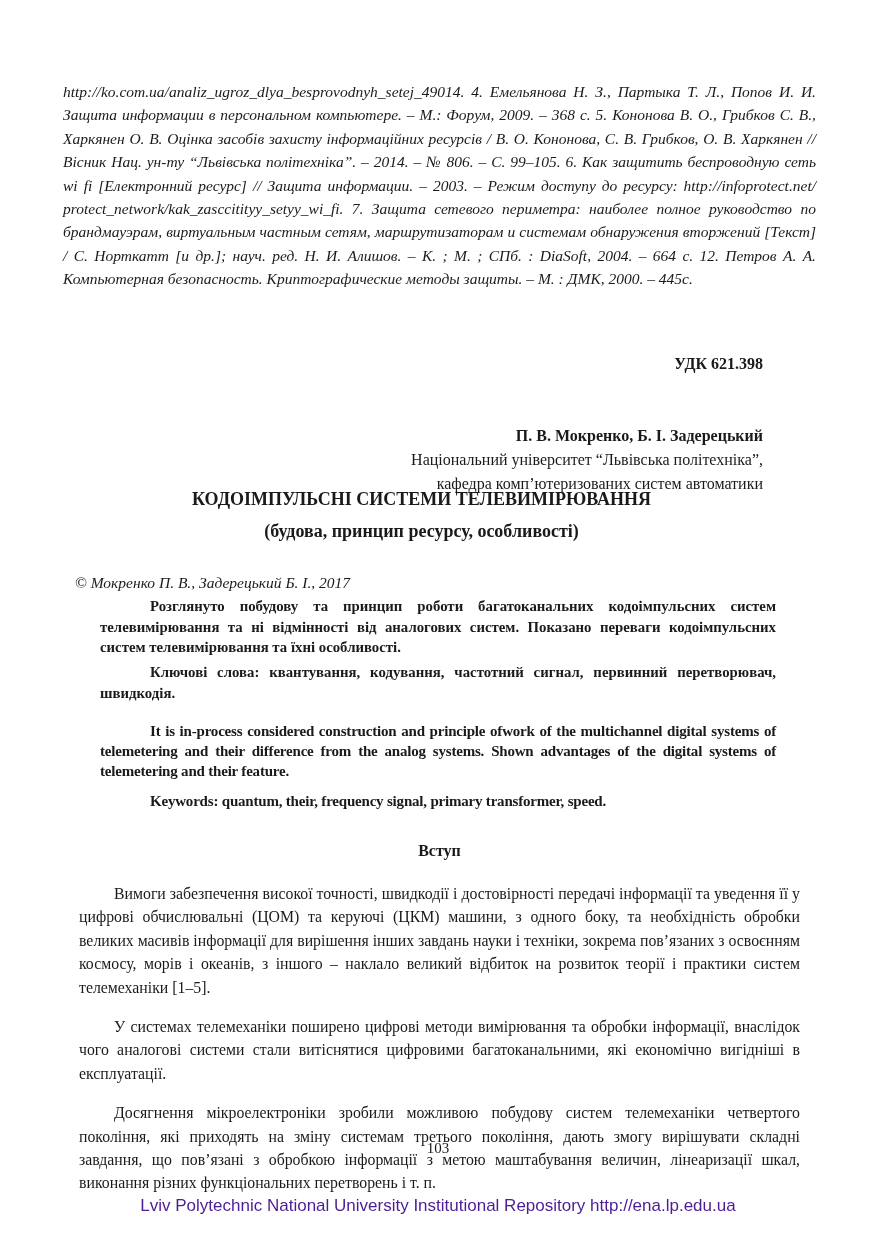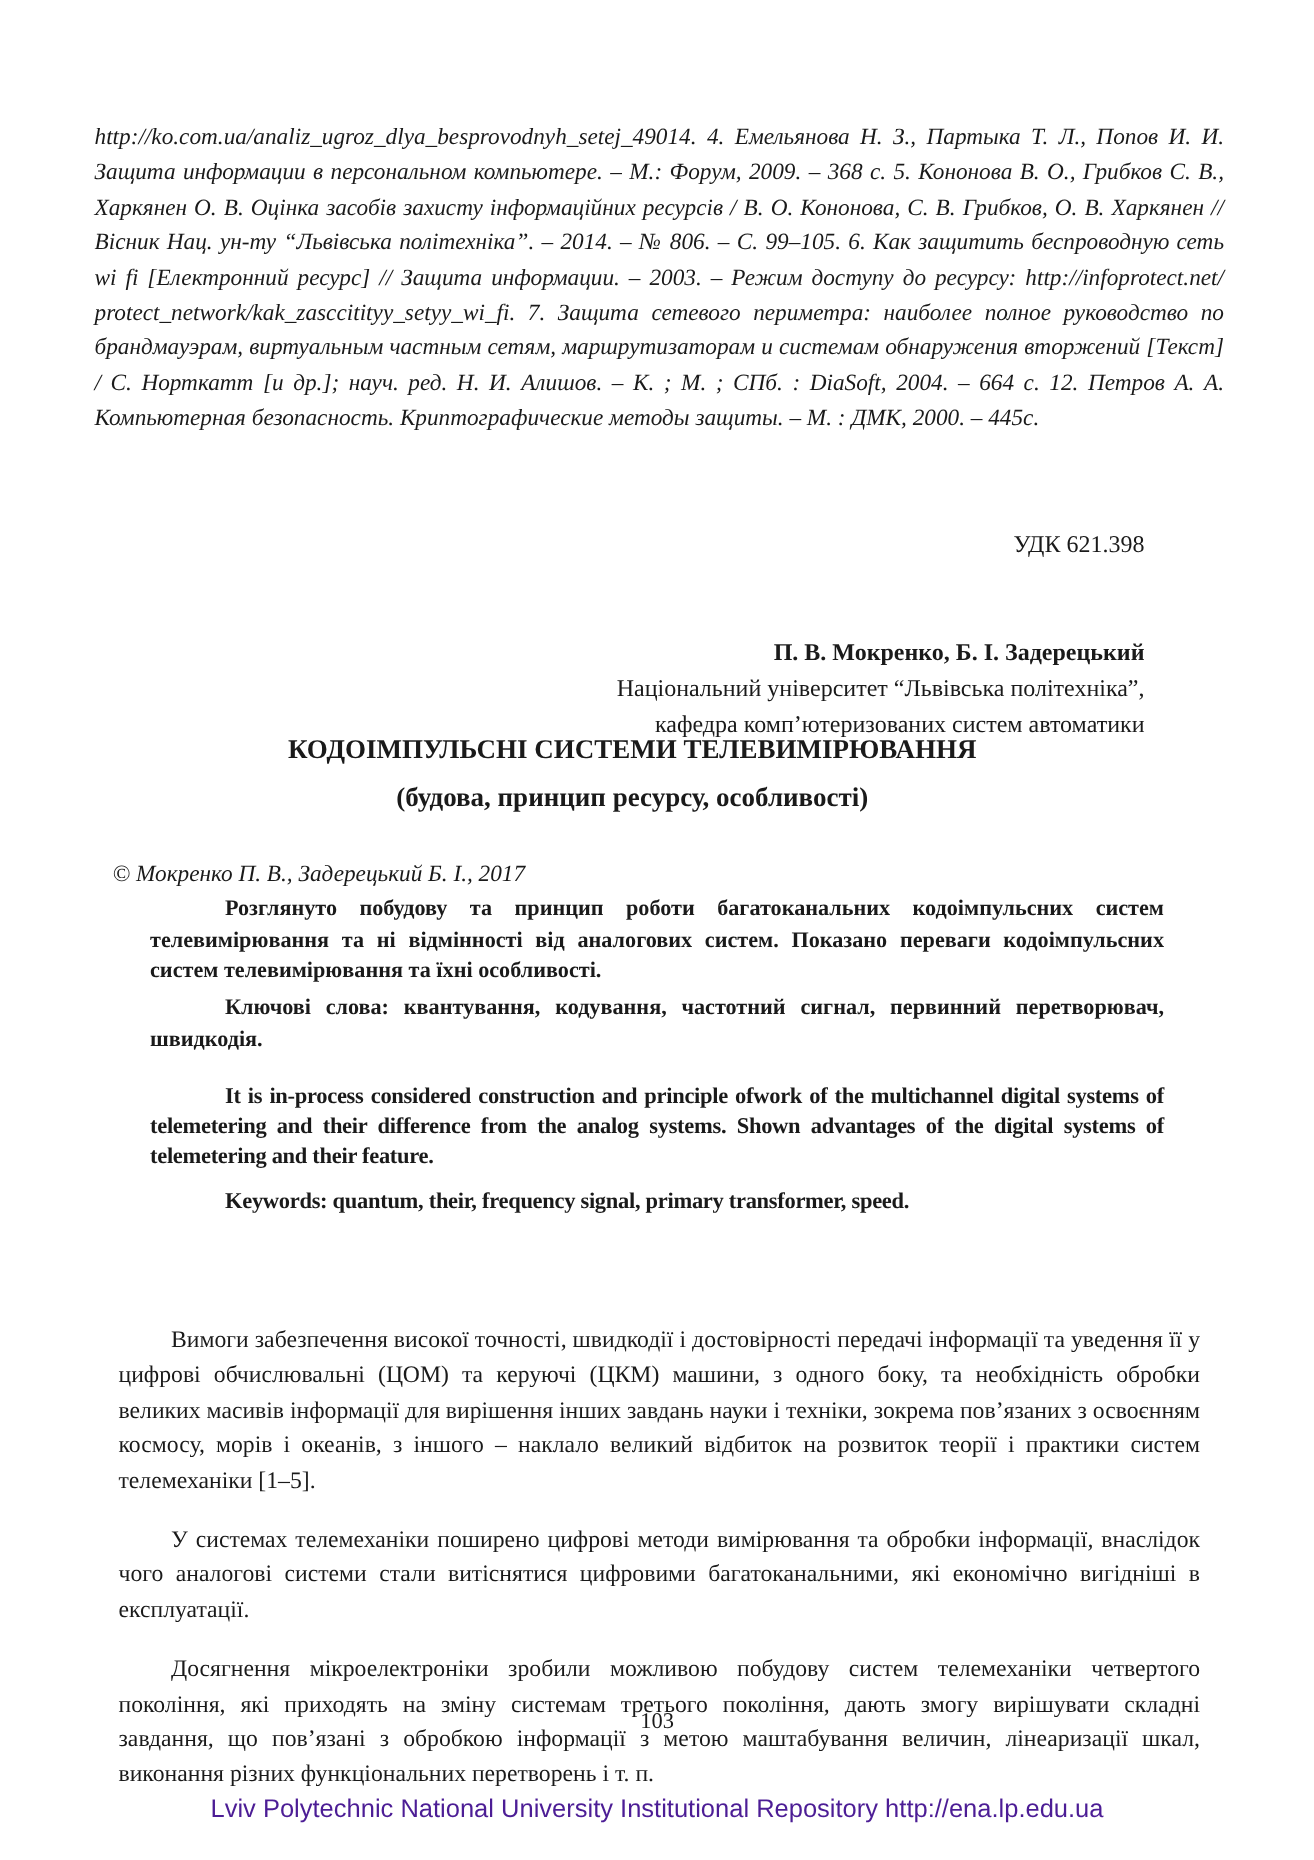--- a/index.html
+++ b/index.html
@@ -21,21 +21,21 @@
     line-height: 23.4px;
     text-align: justify;
   }
 
   .meta {
     left: 63px; top: 352px; width: 700px;
     text-align: right;
     font-size: 16px;
     line-height: 24px;
   }
-  .meta .udk { font-weight: normal; margin-bottom: 11px; }
+  .meta .udk { font-weight: bold; margin-bottom: 11px; }
   .meta .authors { font-weight: bold; margin-top: 48px; }
 
   .title-block {
     left: 45px; top: 483px; width: 753px;
     text-align: center;
     font-weight: bold;
     font-size: 18px;
     line-height: 32px;
   }
 
@@ -110,20 +110,21 @@
   <div class="abs copyright">© Мокренко П. В., Задерецький Б. І., 2017</div>
 
   <p class="abs abstract ua pos-abstract-ua">Розглянуто побудову та принцип роботи багатоканальних кодоімпульсних систем телевимірювання та ні відмінності від аналогових систем. Показано переваги кодоімпульсних систем телевимірювання та їхні особливості.</p>
 
   <p class="abs abstract ua pos-keywords-ua">Ключові слова: квантування, кодування, частотний сигнал, первинний перетворювач, швидкодія.</p>
 
   <p class="abs abstract en pos-abstract-en">It is in-process considered construction and principle ofwork of the multichannel digital systems of telemetering and their difference from the analog systems. Shown advantages of the digital systems of telemetering and their feature.</p>
 
   <p class="abs abstract en pos-keywords-en">Keywords: quantum, their, frequency signal, primary transformer, speed.</p>
 
+  <div class="abs section-h">Вступ</div>
 
   <div class="abs body-text">
     <p>Вимоги забезпечення високої точності, швидкодії і достовірності передачі інформації та уведення її у цифрові обчислювальні (ЦОМ) та керуючі (ЦКМ) машини, з одного боку, та необхідність обробки великих масивів інформації для вирішення інших завдань науки і техніки, зокрема пов’язаних з освоєнням космосу, морів і океанів, з іншого – наклало великий відбиток на розвиток теорії і практики систем телемеханіки [1–5].</p>
     <p>У системах телемеханіки поширено цифрові методи вимірювання та обробки інформації, внаслідок чого аналогові системи стали витіснятися цифровими багатоканальними, які економічно вигідніші в експлуатації.</p>
     <p>Досягнення мікроелектроніки зробили можливою побудову систем телемеханіки четвертого покоління, які приходять на зміну системам третього покоління, дають змогу вирішувати складні завдання, що пов’язані з обробкою інформації з метою маштабування величин, лінеаризації шкал, виконання різних функціональних перетворень і т. п.</p>
   </div>
 
   <div class="abs pageno">103</div>
 
   <div class="abs footer">Lviv Polytechnic National University Institutional Repository http://ena.lp.edu.ua</div>

